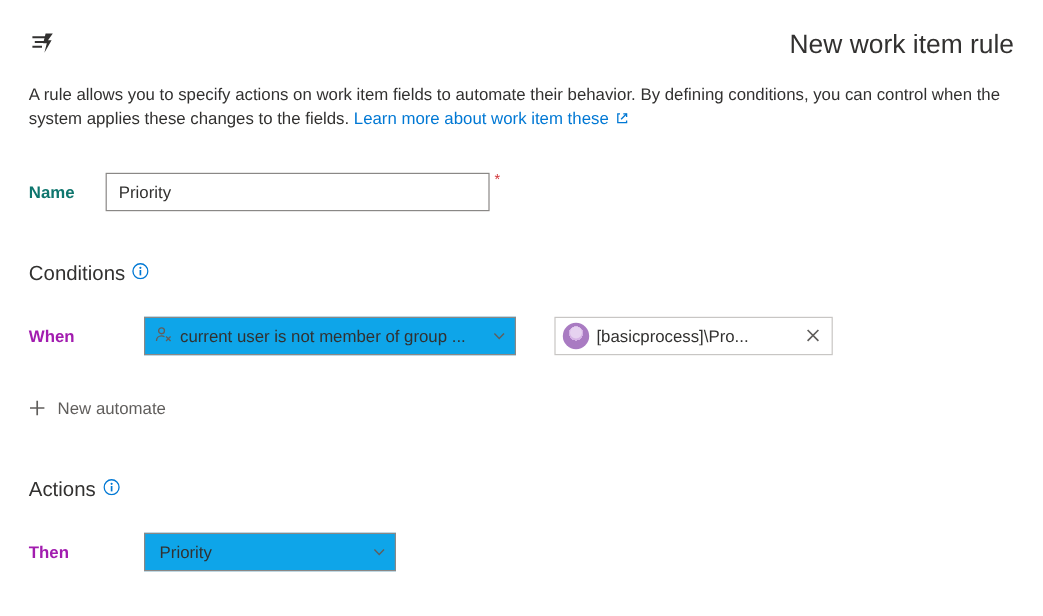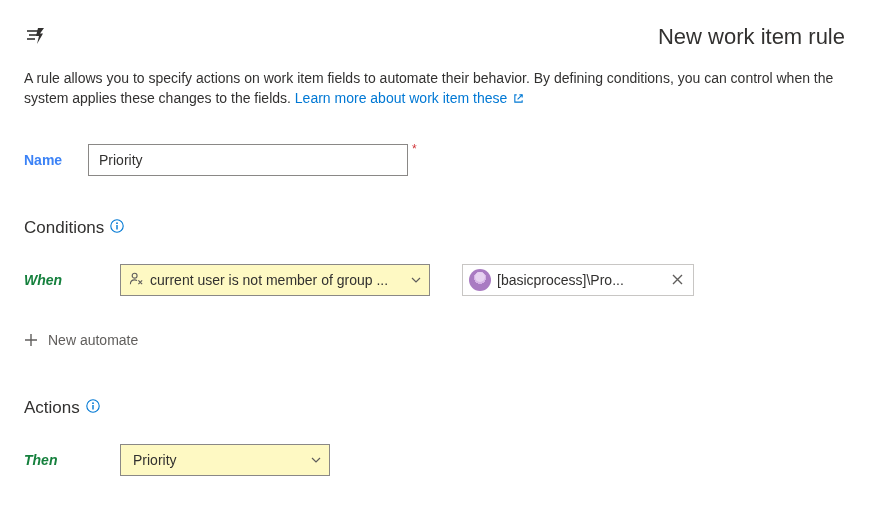--- a/index.html
+++ b/index.html
@@ -39,21 +39,21 @@
     }
 
     .field-row {
       display: flex;
       align-items: center;
       margin-bottom: 42px;
     }
     .field-label {
       font-size: 14px;
       font-weight: 600;
-      color: #3b82f6;
+      color: #0f766e;
       width: 64px;
       flex-shrink: 0;
     }
     .field-input {
       border: 1px solid #8a8886;
       height: 32px;
       width: 320px;
       padding: 0 10px;
       font-family: inherit;
       font-size: 14px;
@@ -83,31 +83,30 @@
     .info-icon { color: #0078d4; cursor: pointer; }
 
     .select-row {
       display: flex;
       align-items: center;
       gap: 32px;
     }
     .select-label {
       font-size: 14px;
       font-weight: 600;
-      color: #15803d;
+      color: #a21caf;
       width: 64px;
       flex-shrink: 0;
-      font-style: italic;
     }
     .dropdown {
       position: relative;
       border: 1px solid #8a8886;
       height: 32px;
       width: 310px;
-      background: #fef9c3;
+      background: #0ea5e9;
       display: flex;
       align-items: center;
       padding: 0 28px 0 8px;
       cursor: pointer;
       font-size: 14px;
       color: #323130;
     }
     .dropdown .dd-icon { flex-shrink: 0; margin-right: 6px; color: #605e5c; }
     .dropdown .dd-text {
       white-space: nowrap;

